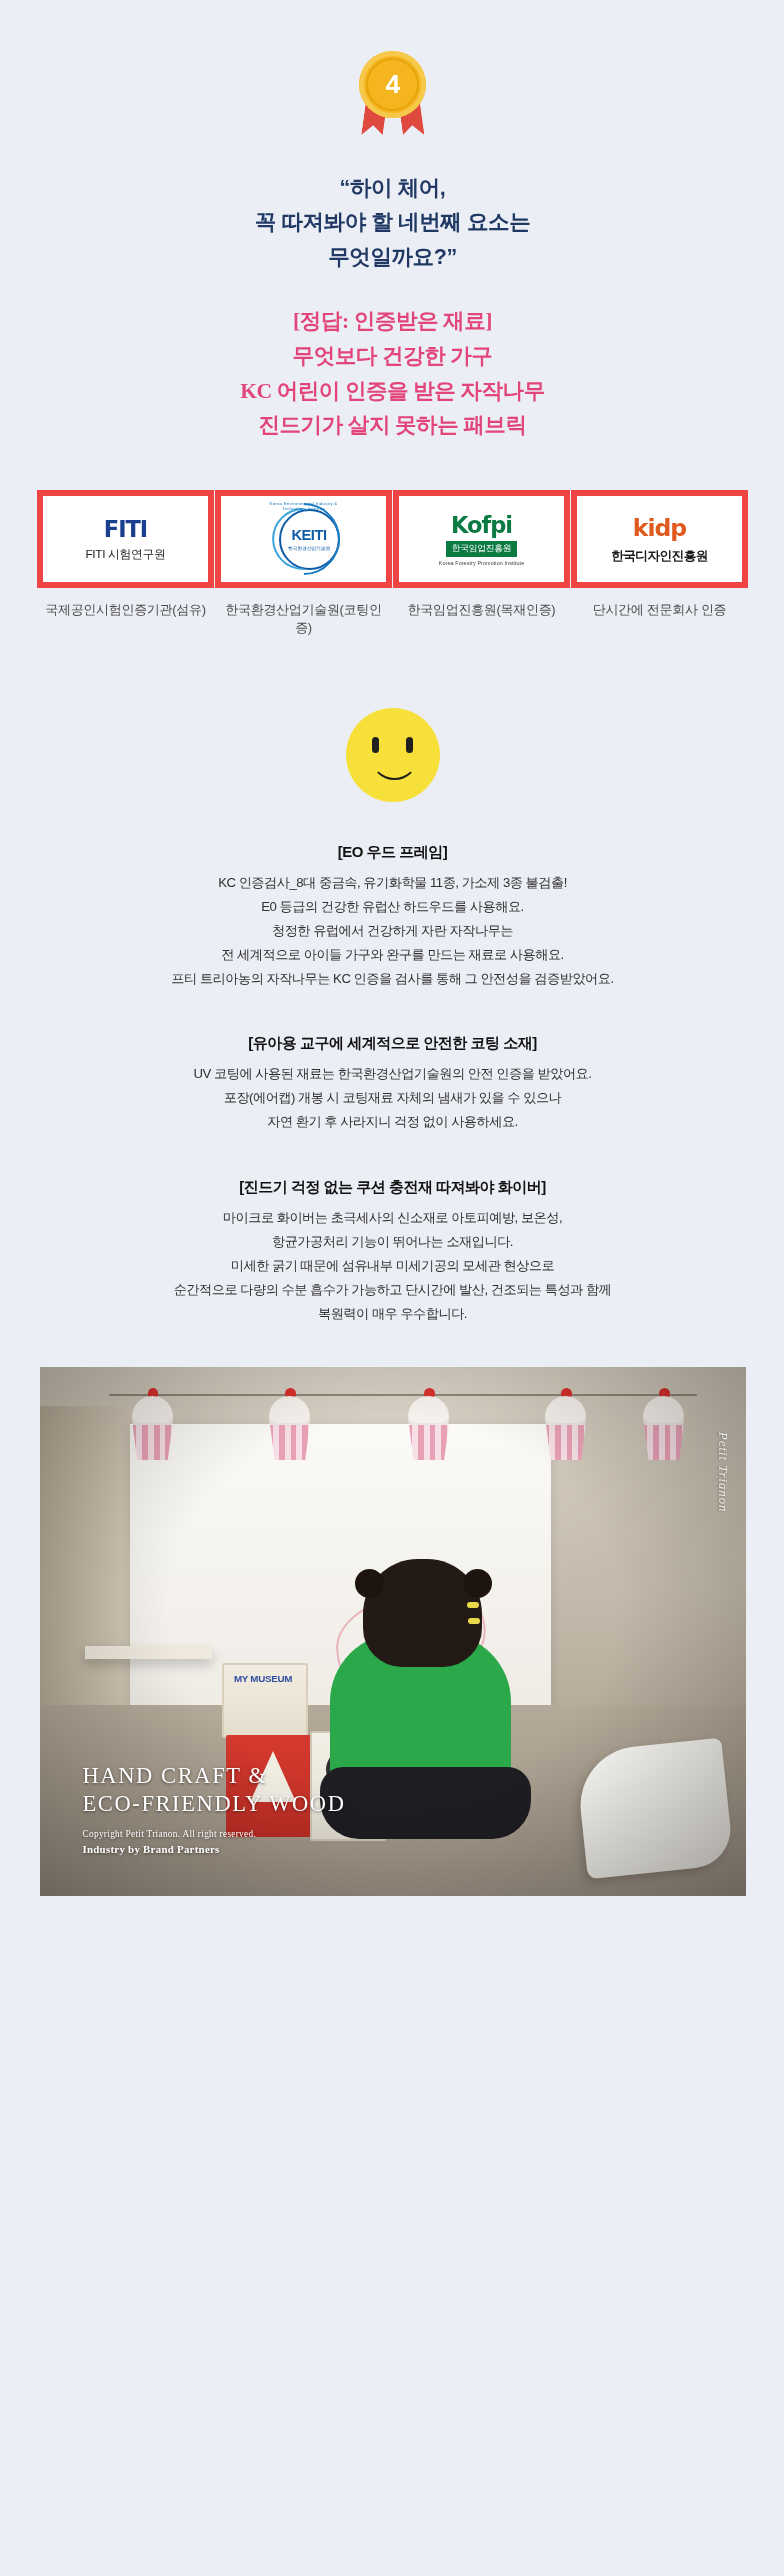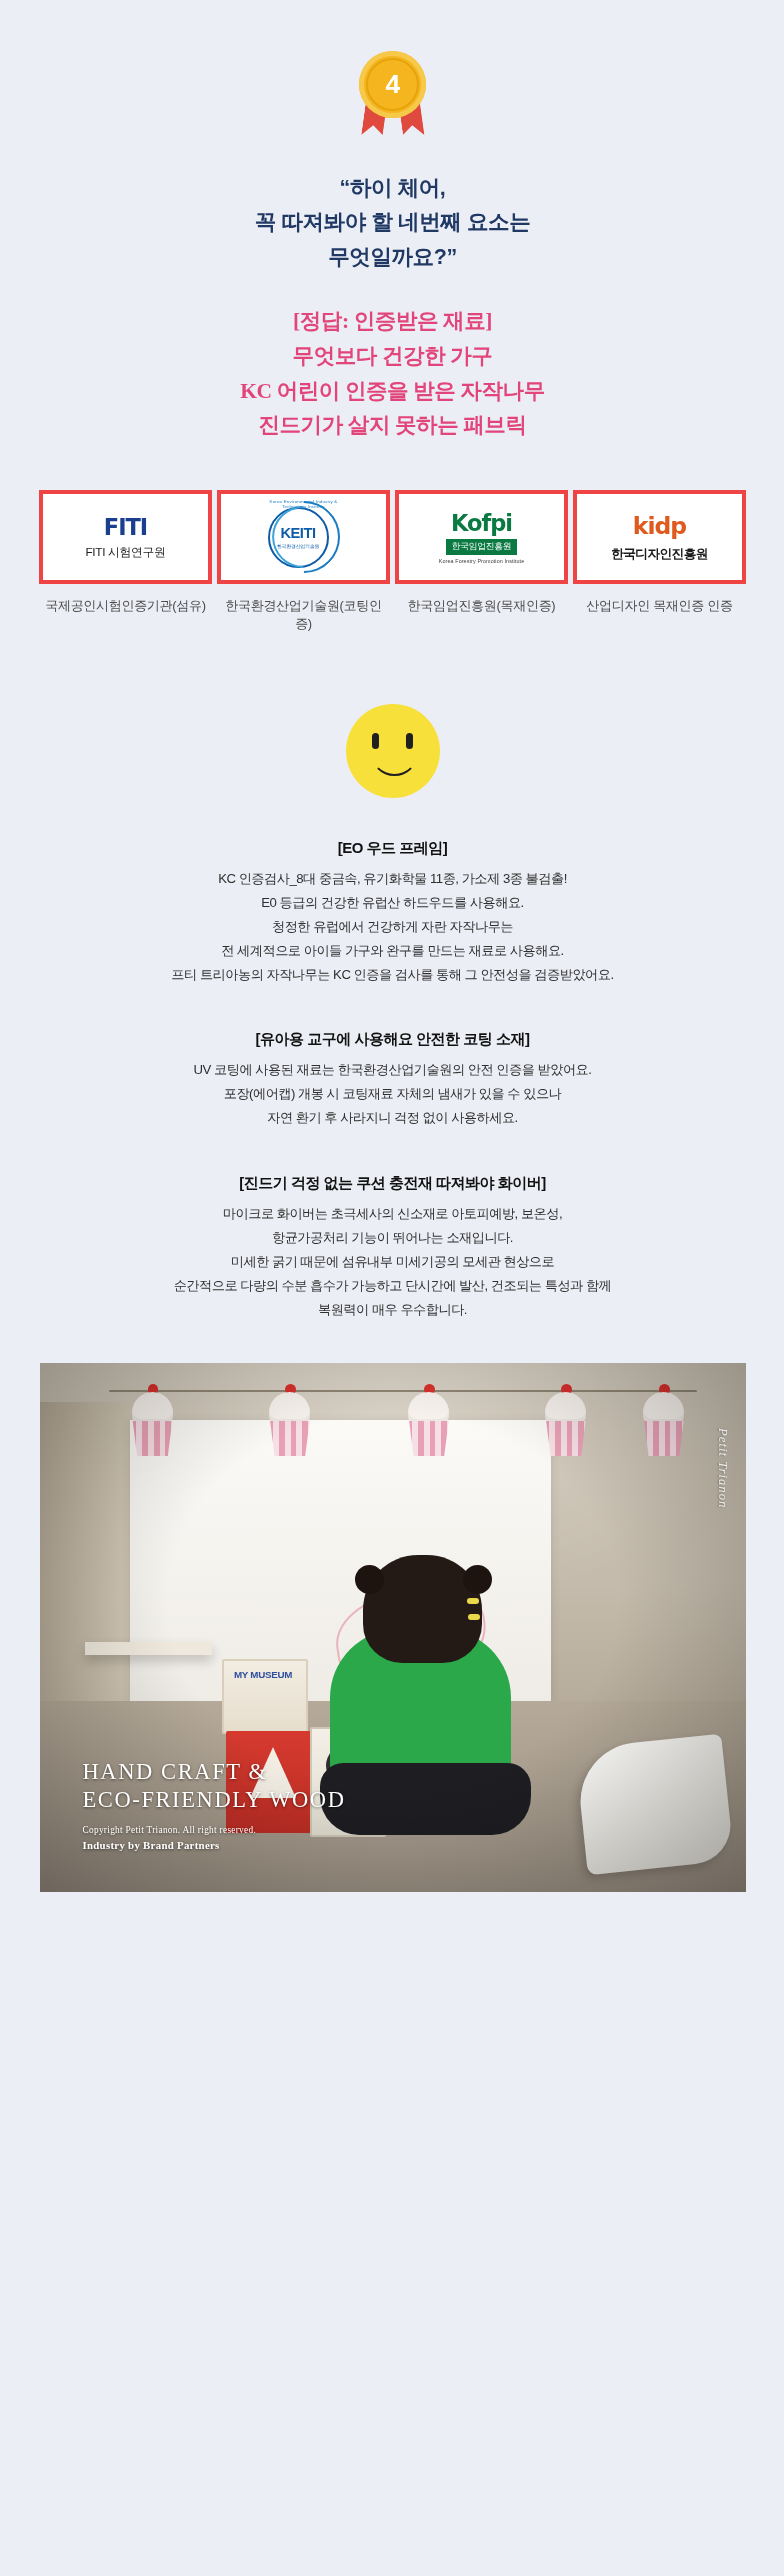--- a/index.html
+++ b/index.html
@@ -115,21 +115,21 @@
   .cert {
     width: 167px;
     display: flex;
     flex-direction: column;
     align-items: center;
   }
   .cert-card {
     width: 165px;
     height: 86px;
     background: #ffffff;
-    border: 4px solid #ef4444;
+    border: 6px solid #ef4444;
     display: flex;
     flex-direction: column;
     align-items: center;
     justify-content: center;
   }
   .cert-caption {
     margin-top: 12.7px;
     font-size: 13px;
     color: #4a4a4a;
     letter-spacing: -0.3px;
@@ -171,21 +171,21 @@
     font-size: 4.9px;
     color: #0e5ca8;
     letter-spacing: -0.2px;
   }
   .keiti-ring {
     position: relative;
     width: 72px;
     height: 72px;
     display: flex;
     align-items: center;
-    justify-content: flex-start;
+    justify-content: flex-end;
   }
   .keiti-ring .arc {
     position: absolute;
     inset: 0;
     border-radius: 50%;
     border: 2.9px solid #1a7dc4;
     border-bottom-color: transparent;
     border-left-color: transparent;
     transform: rotate(45deg);
   }
@@ -654,21 +654,21 @@
         <div class="kofpi-en">Korea Forestry Promotion Institute</div>
       </div>
       <div class="cert-caption">한국임업진흥원(목재인증)</div>
     </div>
 
     <div class="cert">
       <div class="cert-card">
         <div class="kidp-logo">kidp</div>
         <div class="kidp-sub">한국디자인진흥원</div>
       </div>
-      <div class="cert-caption">산업디자인 목재인증 인증</div>
+      <div class="cert-caption">단시간에 전문회사 인증</div>
     </div>
 
   </div>
 
   <div class="smiley-wrap">
     <div class="smiley">
       <div class="eye l"></div>
       <div class="eye r"></div>
       <div class="mouth"></div>
     </div>
@@ -683,21 +683,21 @@
         <div>E0 등급의 건강한 유럽산 하드우드를 사용해요.</div>
         <div>청정한 유럽에서 건강하게 자란 자작나무는</div>
         <div>전 세계적으로 아이들 가구와 완구를 만드는 재료로 사용해요.</div>
         <div>프티 트리아농의 자작나무는 KC 인증을 검사를 통해 그 안전성을 검증받았어요.</div>
       </div>
     </div>
 
     <div class="sec-gap"></div>
 
     <div>
-      <div class="sec-title">[유아용 교구에 사용해요 안전한 코팅 소재]</div>
+      <div class="sec-title">[유아용 교구에 세계적으로 안전한 코팅 소재]</div>
       <div class="sec-body">
         <div>UV 코팅에 사용된 재료는 한국환경산업기술원의 안전 인증을 받았어요.</div>
         <div>포장(에어캡) 개봉 시 코팅재료 자체의 냄새가 있을 수 있으나</div>
         <div>자연 환기 후 사라지니 걱정 없이 사용하세요.</div>
       </div>
     </div>
 
     <div class="sec-gap"></div>
 
     <div>

